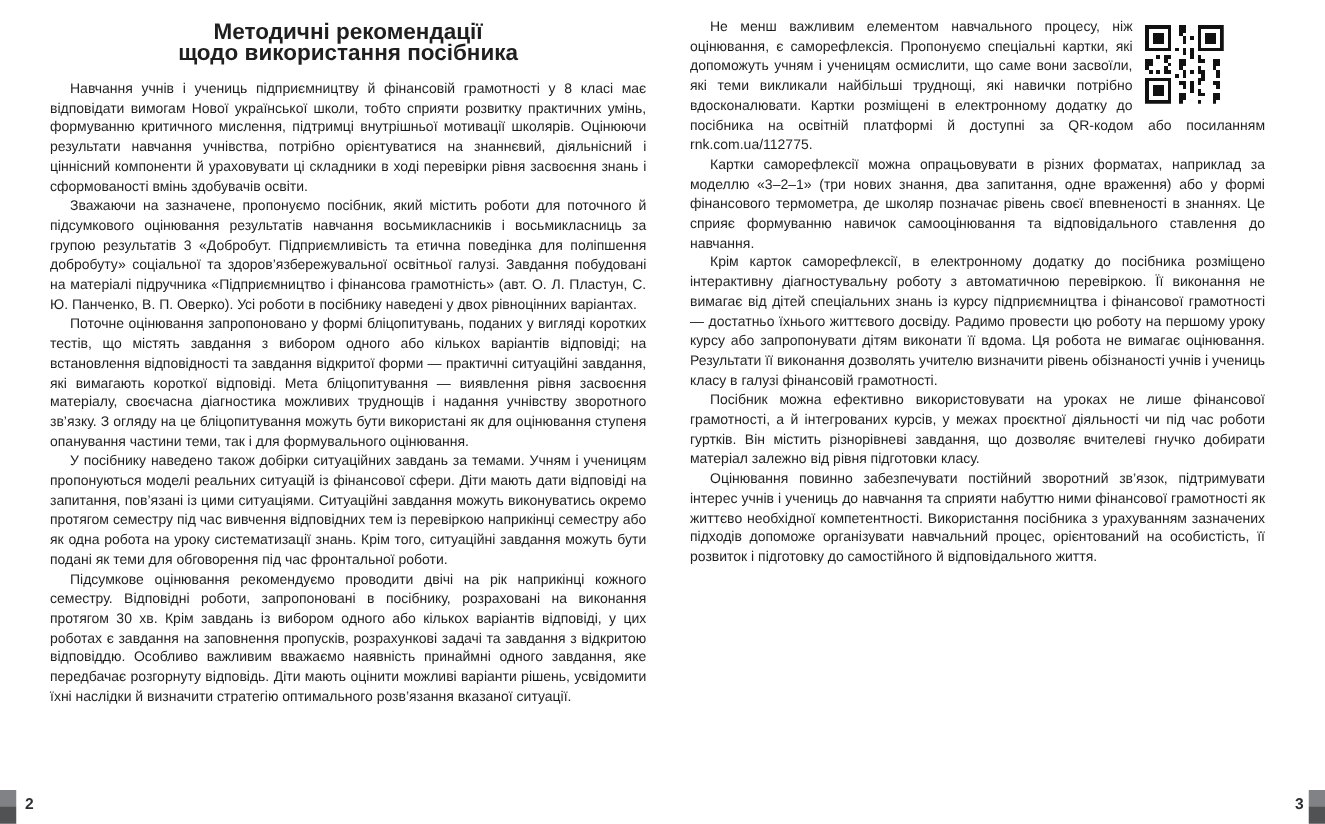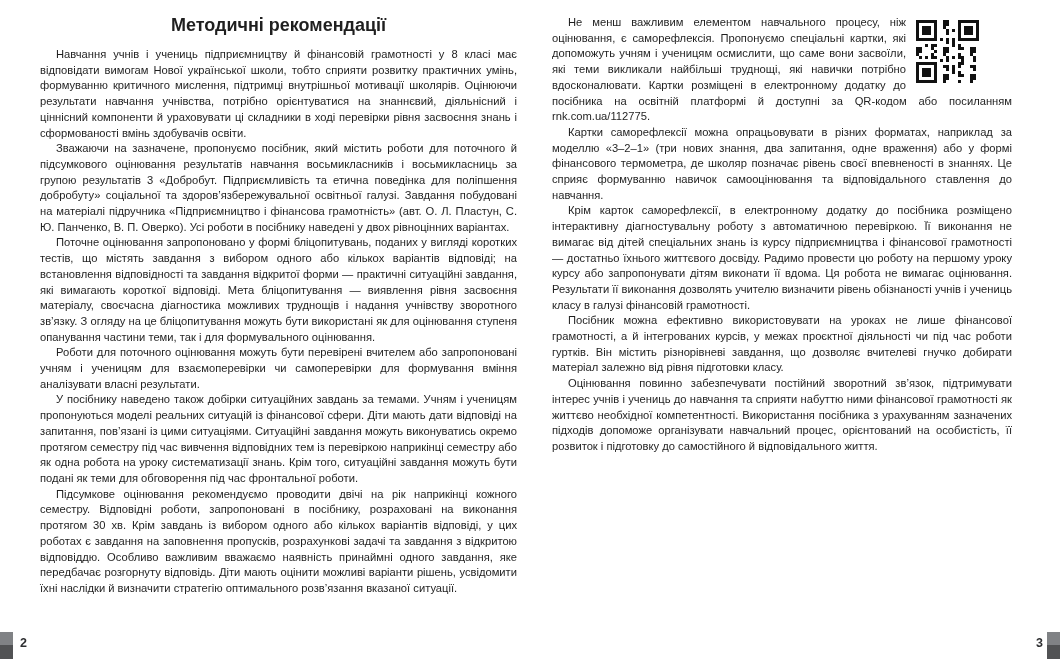--- a/index.html
+++ b/index.html
@@ -30,26 +30,26 @@
   .tab-bot{height:14px;background:var(--tab-dark,#515254);}
 </style>
 </head>
 <body style="--text: #1f1f1f; --tab-light: #808285; --tab-dark: #515254;">
 
 <div class="spread">
 
   <div class="page" id="left-page">
     <h1 class="title">
       <span class="tline">Методичні рекомендації</span>
+      <span class="tline">щодо використання посібника</span>
     </h1>
     <div class="body-text">
         <p class="para"><span>Навчання учнів і учениць підприємництву й фінансовій грамотності у 8 класі має відповідати вимогам Нової української школи, тобто сприяти розвитку практичних умінь, формуванню критичного мислення, підтримці внутрішньої мотивації школярів. Оцінюючи результати навчання учнівства, потрібно орієнтуватися на знаннєвий, діяльнісний і ціннісний компоненти й ураховувати ці складники в ході перевірки рівня засвоєння знань і сформованості вмінь здобувачів освіти.</span></p>
         <p class="para"><span>Зважаючи на зазначене, пропонуємо посібник, який містить роботи для поточного й підсумкового оцінювання результатів навчання восьмикласників і восьмикласниць за групою результатів 3 «Добробут. Підприємливість та етична поведінка для поліпшення добробуту» соціальної та здоров’язбережувальної освітньої галузі. Завдання побудовані на матеріалі підручника «Підприємництво і фінансова грамотність» (авт. О. Л. Пластун, С. Ю. Панченко, В. П. Оверко). Усі роботи в посібнику наведені у двох рівноцінних варіантах.</span></p>
         <p class="para"><span class="b">Поточне оцінювання</span><span> запропоновано у формі бліцопитувань, поданих у вигляді коротких тестів, що містять завдання з вибором одного або кількох варіантів відповіді; на встановлення відповідності та завдання відкритої форми — практичні ситуаційні завдання, які вимагають короткої відповіді. Мета бліцопитування — виявлення рівня засвоєння матеріалу, своєчасна діагностика можливих труднощів і надання учнівству зворотного зв’язку. З огляду на це бліцопитування можуть бути використані як для оцінювання ступеня опанування частини теми, так і для </span><span class="b">формувального оцінювання</span><span>.</span></p>
-        <p class="para"><span>Роботи для поточного оцінювання можуть бути перевірені вчителем або запропоновані учням і ученицям для взаємоперевірки чи самоперевірки для формування вміння аналізувати власні результати.</span></p>
         <p class="para"><span>У посібнику наведено також добірки ситуаційних завдань за темами. Учням і ученицям пропонуються моделі реальних ситуацій із фінансової сфери. Діти мають дати відповіді на запитання, пов’язані із цими ситуаціями. Ситуаційні завдання можуть виконуватись окремо протягом семестру під час вивчення відповідних тем із перевіркою наприкінці семестру або як одна робота на уроку систематизації знань. Крім того, ситуаційні завдання можуть бути подані як теми для обговорення під час фронтальної роботи.</span></p>
         <p class="para"><span class="b">Підсумкове оцінювання</span><span> рекомендуємо проводити двічі на рік наприкінці кожного семестру. Відповідні роботи, запропоновані в посібнику, розраховані на виконання протягом 30 хв. Крім завдань із вибором одного або кількох варіантів відповіді, у цих роботах є завдання на заповнення пропусків, розрахункові задачі та завдання з відкритою відповіддю. Особливо важливим вважаємо наявність принаймні одного завдання, яке передбачає розгорнуту відповідь. Діти мають оцінити можливі варіанти рішень, усвідомити їхні наслідки й визначити стратегію оптимального розв’язання вказаної ситуації.</span></p>
       </div>
   </div>
 
   <div class="page" id="right-page">
     <div class="qr">
       <svg id="qr-svg" width="63" height="63" viewBox="0 0 21 21" fill="#111111" shape-rendering="crispEdges" aria-hidden="true">
           <rect x="0" y="0" width="1" height="1"></rect>
           <rect x="1" y="0" width="1" height="1"></rect>

